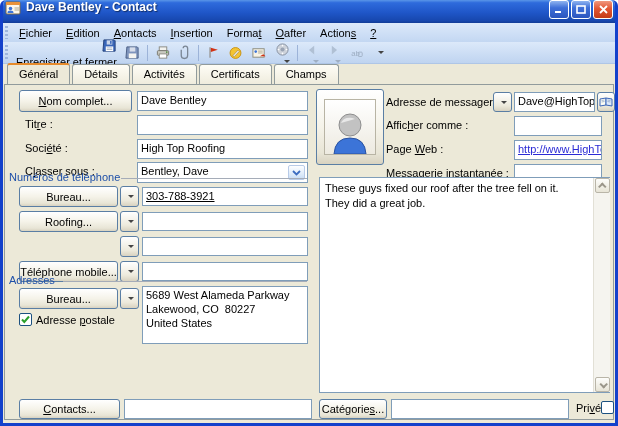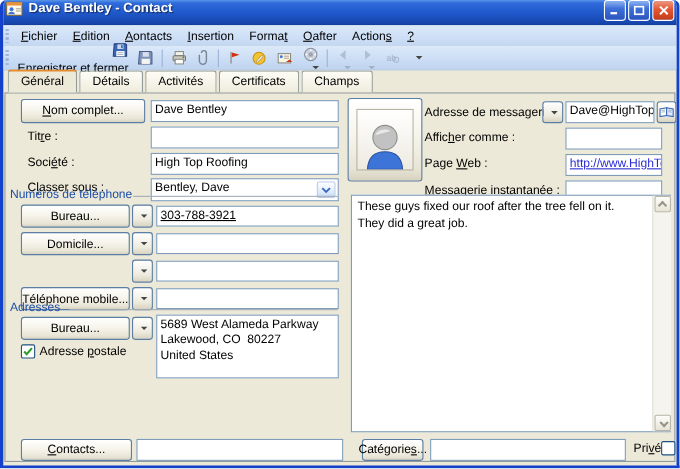--- a/index.html
+++ b/index.html
@@ -231,21 +231,21 @@
 
     <div class="sect-hdr" style="left:4px;top:86px;">Numéros de téléphone</div>
     <div class="sect-line" style="left:116px;top:93px;width:186px;"></div>
 
     <div class="btn" style="left:14px;top:101px;width:99px;height:21px;">Bureau...</div>
     <div class="dropbtn" style="left:115px;top:101px;width:19px;height:21px;">
         <div class="caret"></div>
       </div>
     <div class="field" style="left:137px;top:102px;width:166px;height:19px;text-decoration:underline;">303-788-3921</div>
 
-    <div class="btn" style="left:14px;top:126px;width:99px;height:21px;">Domicile...</div>
+    <div class="btn" style="left:14px;top:126px;width:99px;height:21px;">Roofing...</div>
     <div class="dropbtn" style="left:115px;top:126px;width:19px;height:21px;">
         <div class="caret"></div>
       </div>
     <div class="field" style="left:137px;top:127px;width:166px;height:19px;"></div>
 
     <div class="dropbtn" style="left:115px;top:151px;width:19px;height:21px;">
         <div class="caret"></div>
       </div>
     <div class="field" style="left:137px;top:152px;width:166px;height:19px;"></div>
 
@@ -312,21 +312,21 @@
         </div>
       <div class="sb-btn" style="bottom:0;">
           <div class="chev down"></div>
         </div>
     </div>
 
     <div class="btn" style="left:14px;top:314px;width:101px;height:20px;">
       <span><span></span><span class="accel">C</span><span>ontacts...</span></span>
     </div>
     <div class="field" style="left:119px;top:314px;width:188px;height:20px;"></div>
-    <div class="btn" style="left:324px;top:314px;width:56px;height:20px;">
+    <div class="btn" style="left:314px;top:314px;width:68px;height:20px;">
       <span><span>Catégorie</span><span class="accel">s</span><span>...</span></span>
     </div>
     <div class="field" style="left:386px;top:314px;width:178px;height:20px;"></div>
     <div class="label" style="left:571px;top:317px;"><span>Pri</span><span class="accel">v</span><span>é</span></div>
     <div class="checkbox" style="left:596px;top:316px;"></div>
 
   </div>
 </div>
 
 </body></html>

